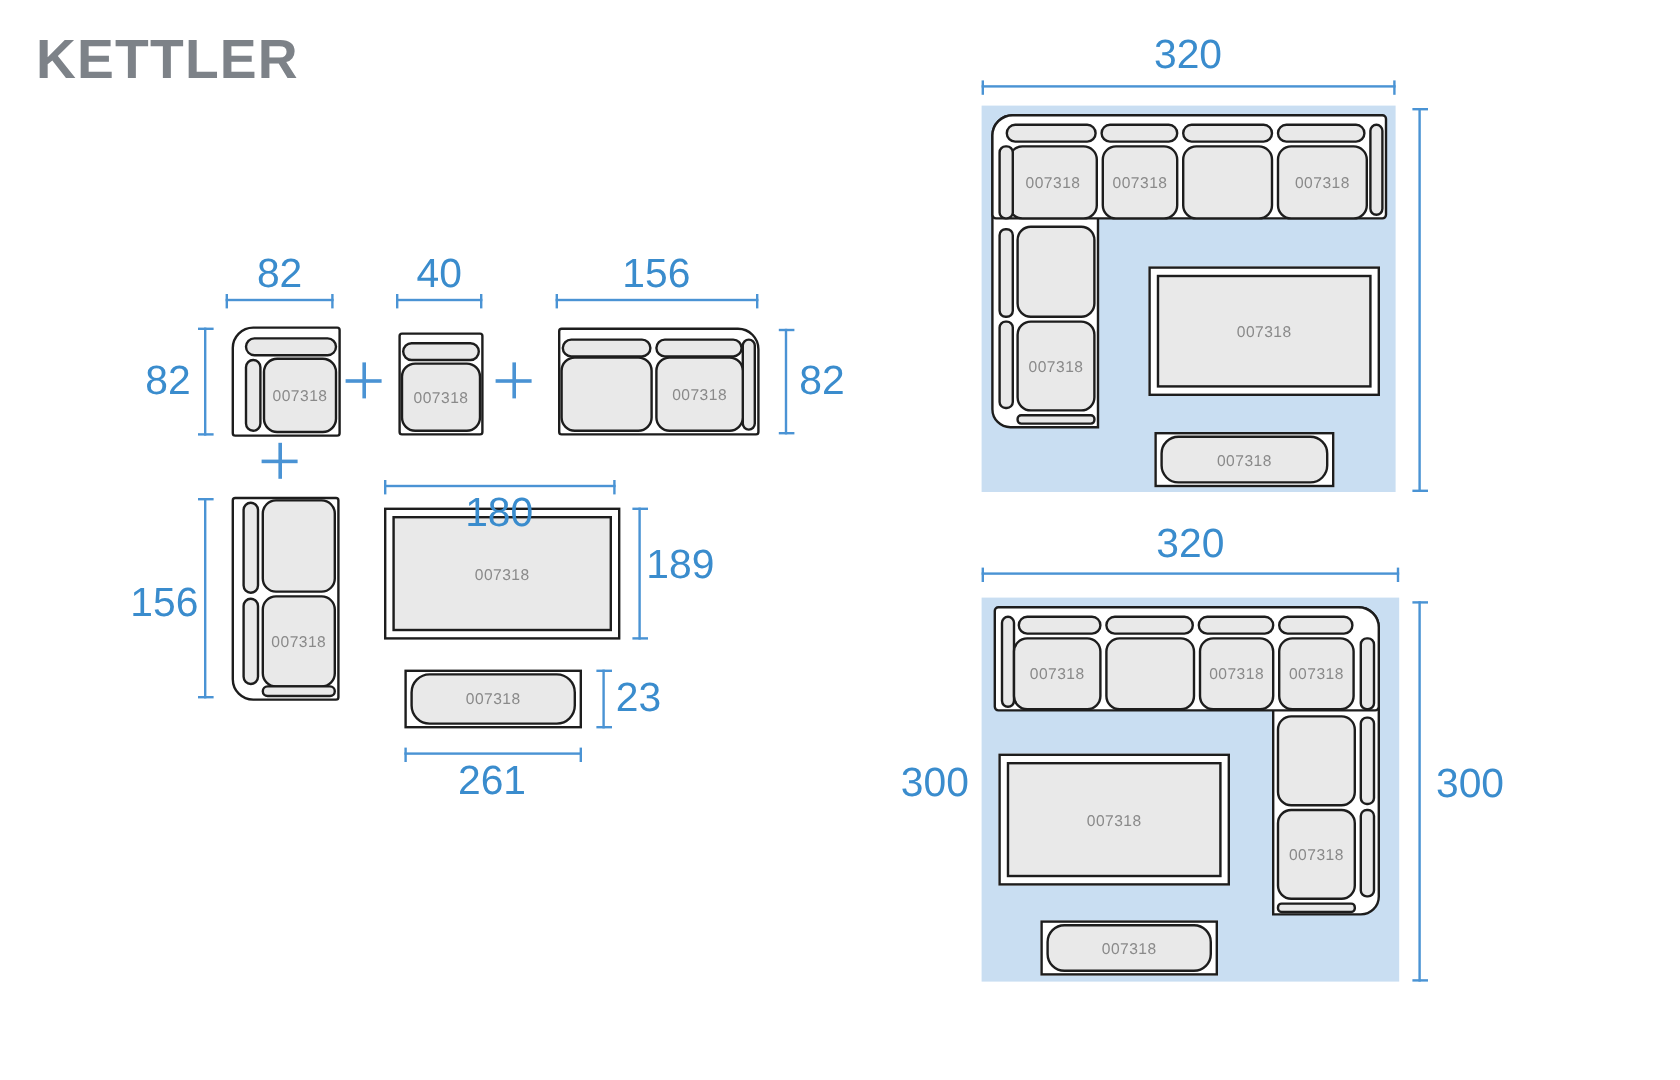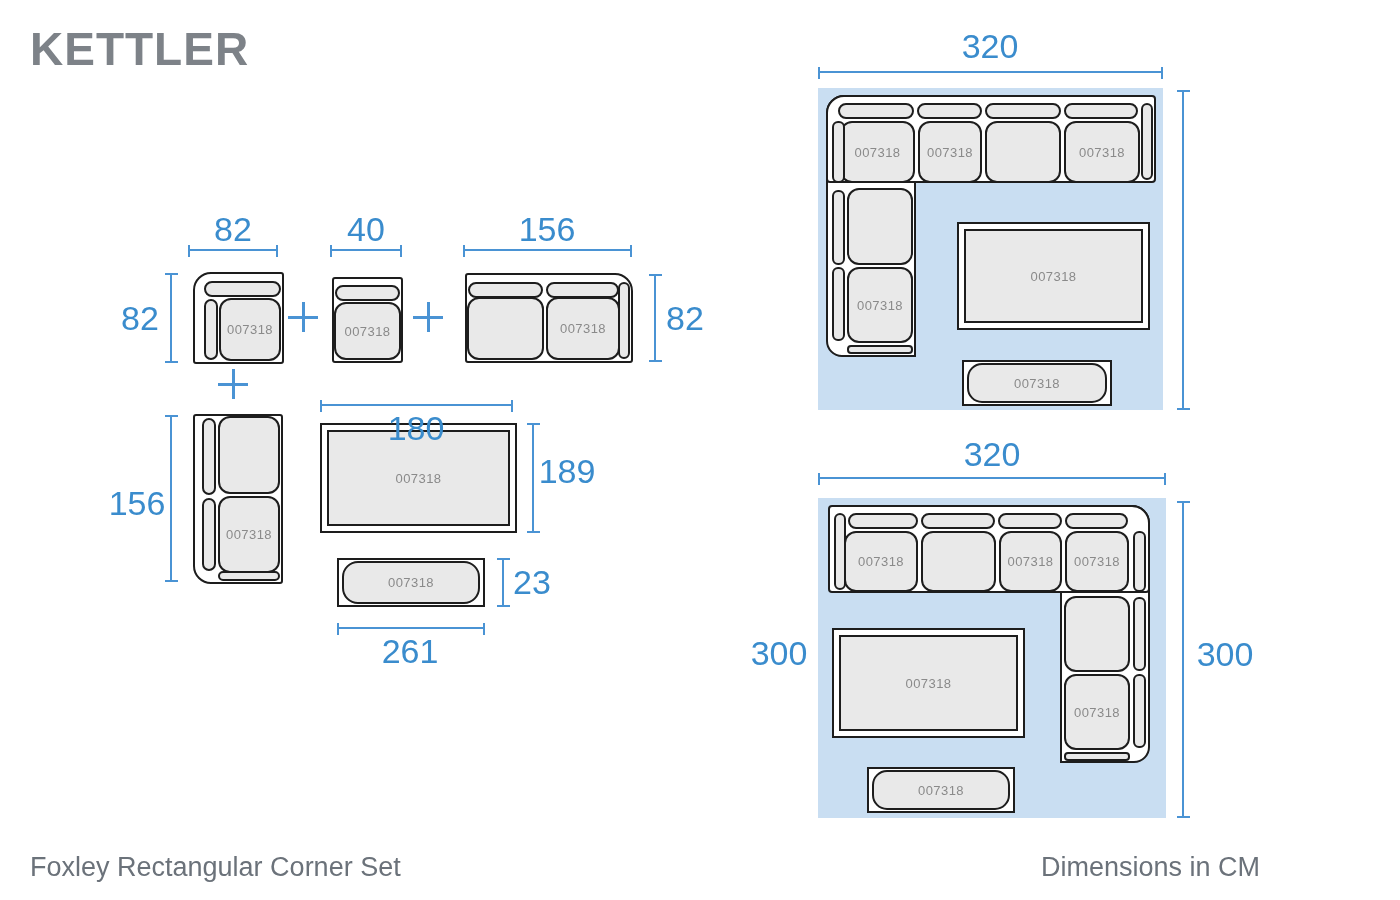--- a/index.html
+++ b/index.html
@@ -217,16 +217,14 @@
     </div>
   </div>
 
   <div class="piece" style="left:867px;top:767px;width:148px;height:46px;">
     <div class="shell" style="inset:0;border-radius:0;"></div>
     <div class="pad" style="left:5px;top:3px;right:5px;bottom:3px;border-radius:15px;">
       <span class="code">007318</span>
     </div>
   </div>
 
-  <div class="foot" style="left:30px;">Foxley Rectangular Corner Set</div>
-  <div class="foot" style="right:28px;">Dimensions in CM</div>
 
 </div>
 
 </body></html>

